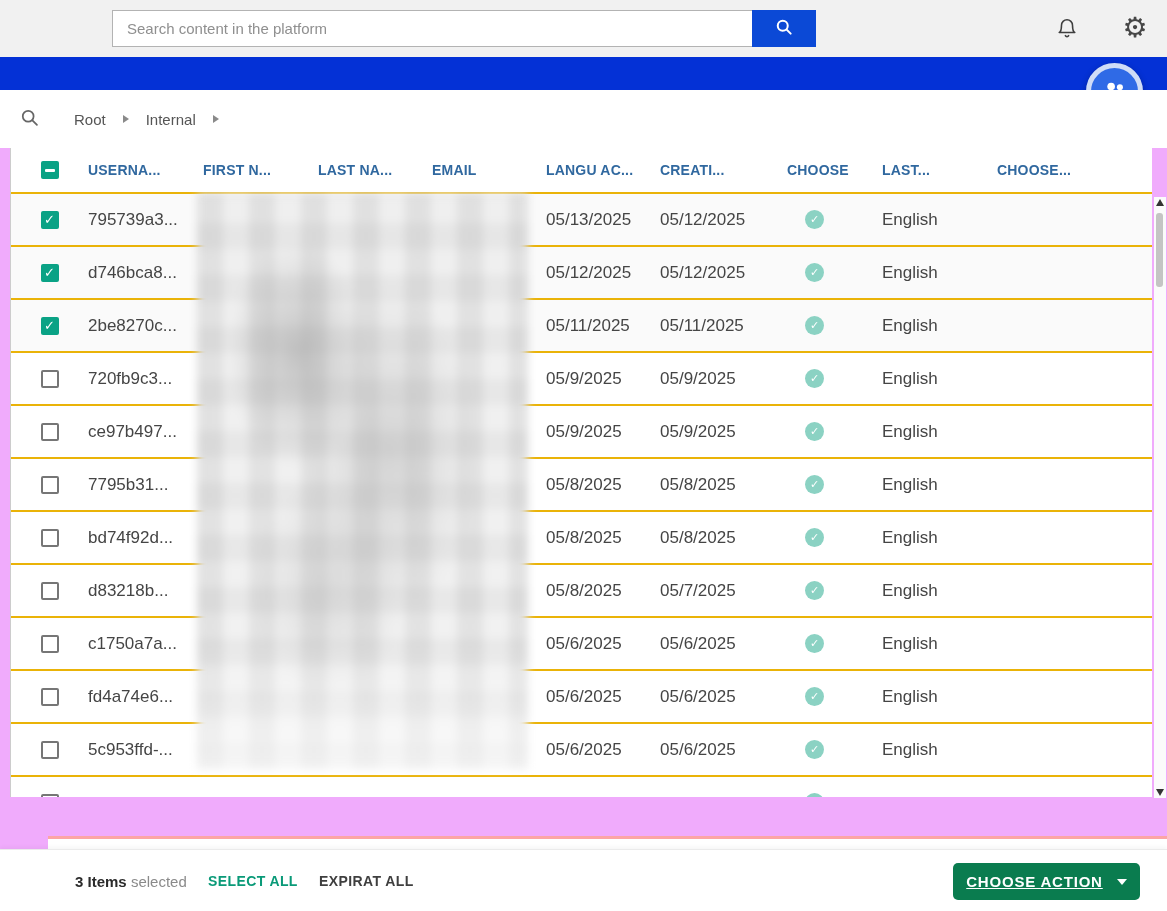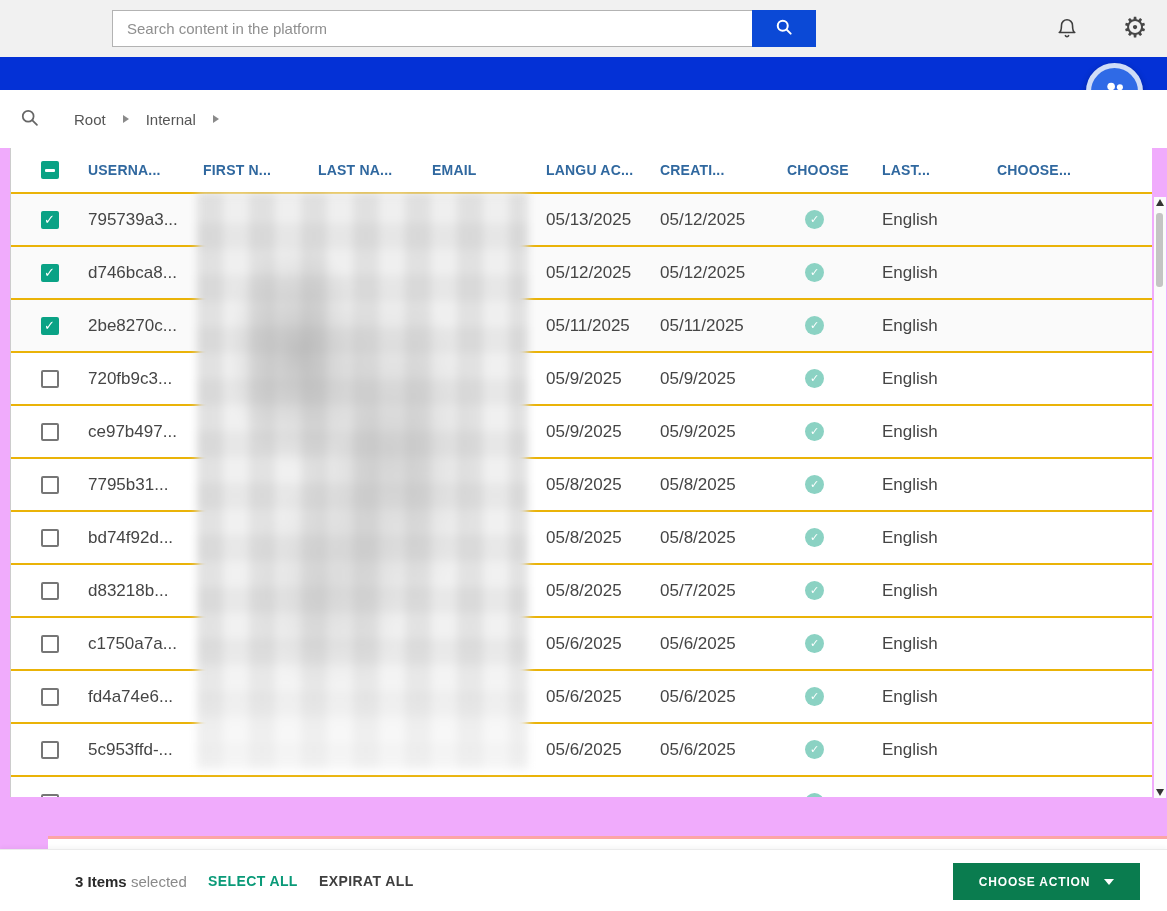--- a/index.html
+++ b/index.html
@@ -111,23 +111,23 @@
   .sel-info { position:absolute; left:52px; top:50%; transform:translateY(-50%); font-size:15px; color:#8a8a8a;margin-left:23px; }
   .sel-strong { color:#2b2b2b; font-weight:700; }
   .txt-btn {
     position:absolute; top:50%; transform:translateY(-50%); background:none; border:none; cursor:pointer;
     font-family:inherit; font-size:14px; font-weight:700; letter-spacing:.4px;
   }
   .select-all { left:208px; color:#0a9a78; }
   .deselect-all { left:319px; color:#3f3f3f; }
   .choose-btn {
     position:absolute; left:953px; top:13px; width:187px; height:37px;
-    background:#0a7c4f; color:#fff; border:none; border-radius:0; cursor:pointer;
-    font-family:inherit; font-size:12px; font-weight:700; letter-spacing:.8px;
-    display:flex; align-items:center; justify-content:center; gap:14px;
+    background:#0a7c4f; color:#fff; border:none; border-radius:5px; cursor:pointer;
+    font-family:inherit; font-size:15px; font-weight:700; letter-spacing:.8px;
+    display:flex; align-items:center; justify-content:center; gap:14px;text-decoration:underline;
   }
   .caret-down { width:0; height:0; border-left:5px solid transparent; border-right:5px solid transparent; border-top:6px solid #fff; }
 </style>
 </head>
 <body>
 
 <div class="app">
 
   <header class="topbar">
     <div class="search-wrap">

